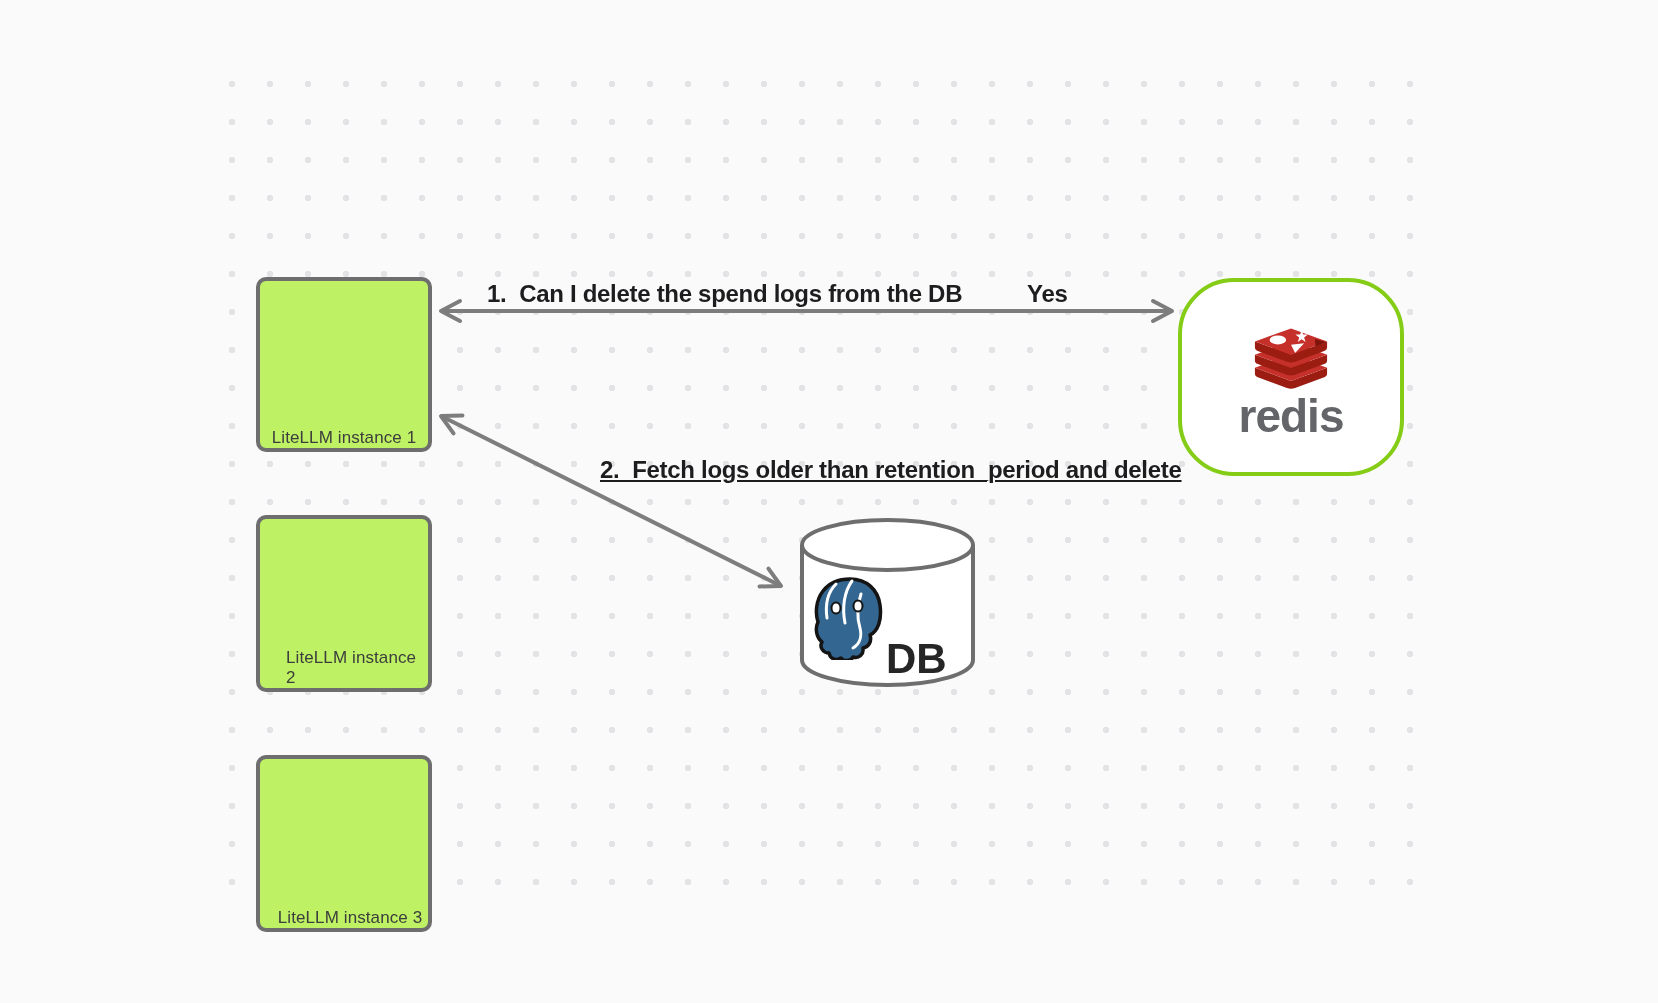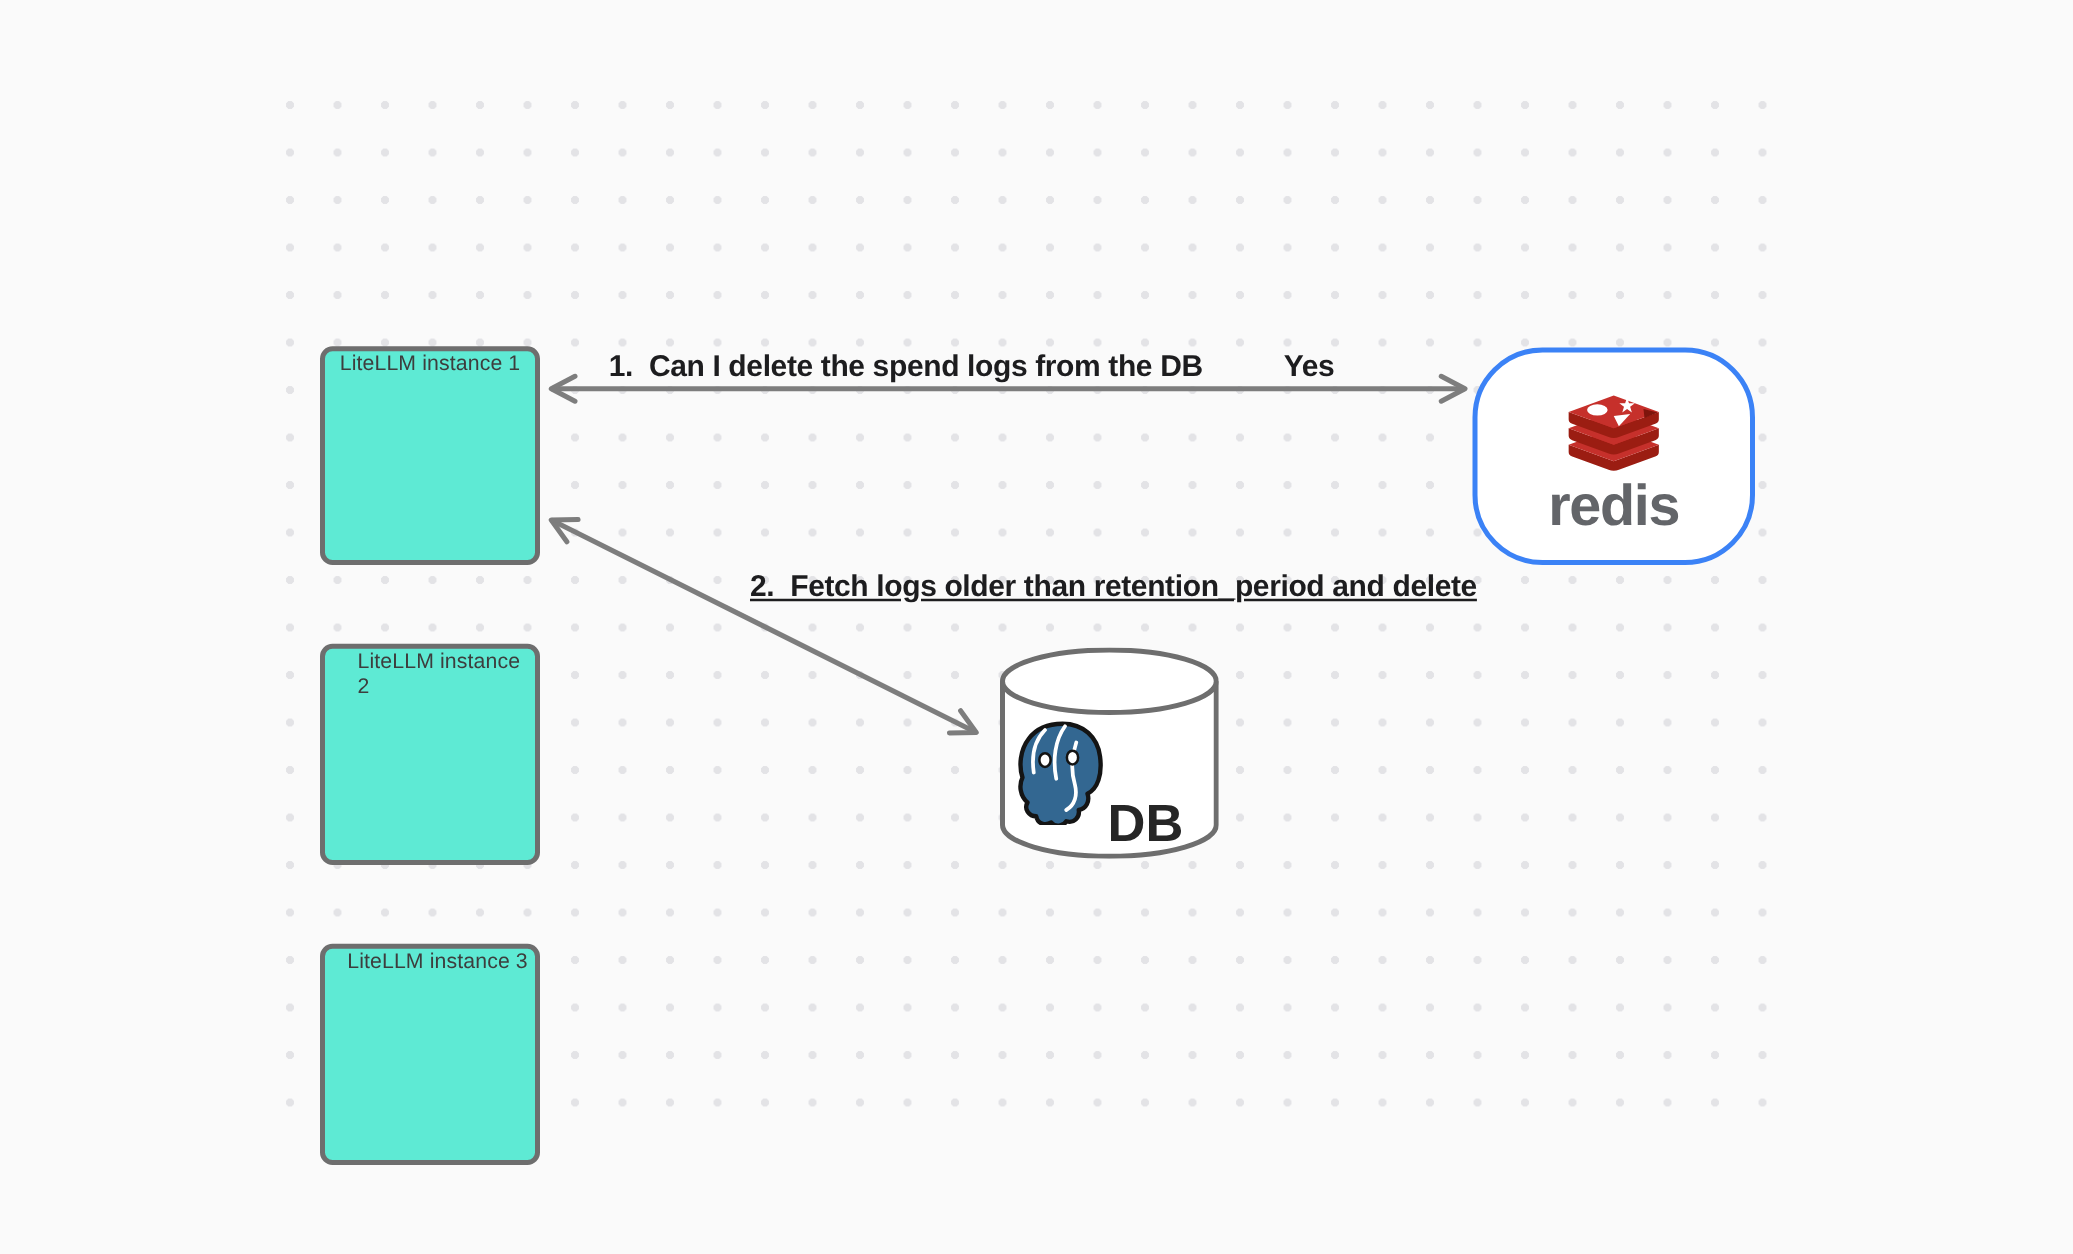--- a/index.html
+++ b/index.html
@@ -17,39 +17,39 @@
     background-size: 38px 38px;
   }
   .edges-layer {
     position: absolute; left: 0; top: 0;
     width: 1658px; height: 1003px;
     pointer-events: none;
   }
   .node-box {
     position: absolute;
     width: 176px; height: 175px;
-    background: #5eead4;
+    background: #bef264;
     border: 4px solid #6e6e6e;
     border-radius: 10px;
-    display: flex; align-items: flex-start; justify-content: center;
+    display: flex; align-items: flex-end; justify-content: center;
   }
   .node-box .box-label {
     font-size: 17px;
     color: #3d3d3d;
     letter-spacing: 0.1px;
   }
   #box1 { left: 256px; top: 277px; }
   #box2 { left: 256px; top: 515px; height: 177px; padding-left: 26px; }
   #box3 { left: 256px; top: 755px; height: 177px; padding-left: 12px; }
   .redis-node {
     position: absolute;
     left: 1178px; top: 278px;
-    width: 226px; height: 174px;
+    width: 226px; height: 198px;
     background: #ffffff;
-    border: 4px solid #3b82f6;
+    border: 4px solid #84cc16;
     border-radius: 56px;
     display: flex; flex-direction: column;
     align-items: center; justify-content: center;
     padding-top: 4px;
   }
   .redis-word {
     font-size: 46px;
     font-weight: bold;
     color: #636569;
     line-height: 1;

